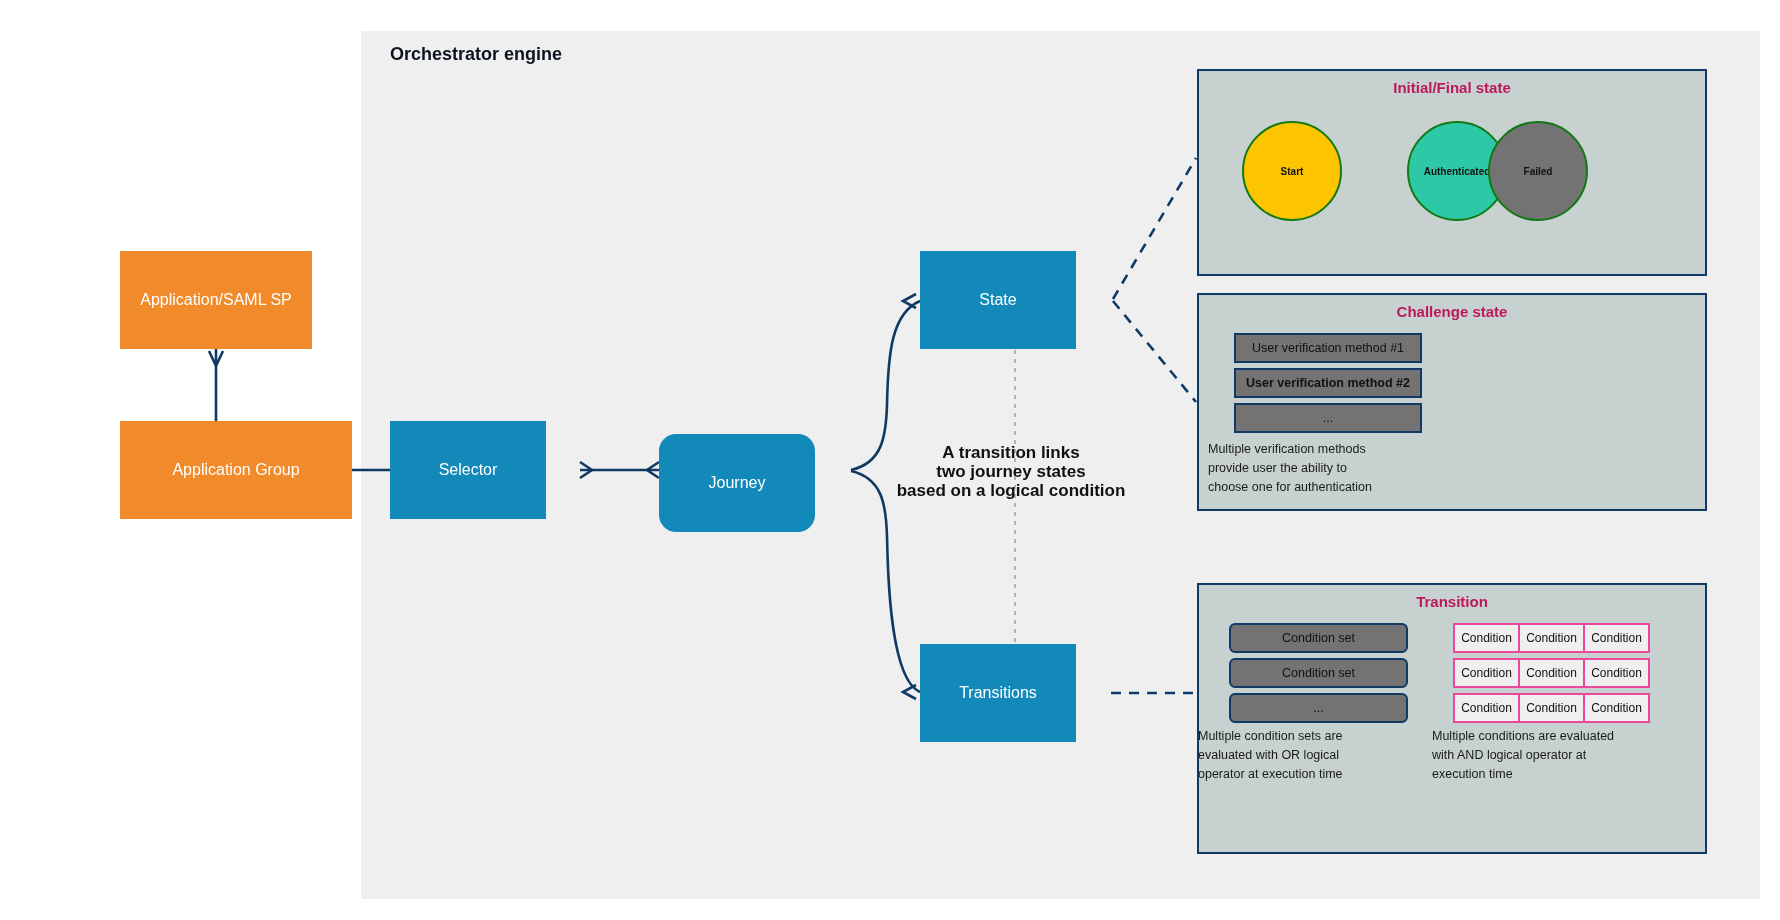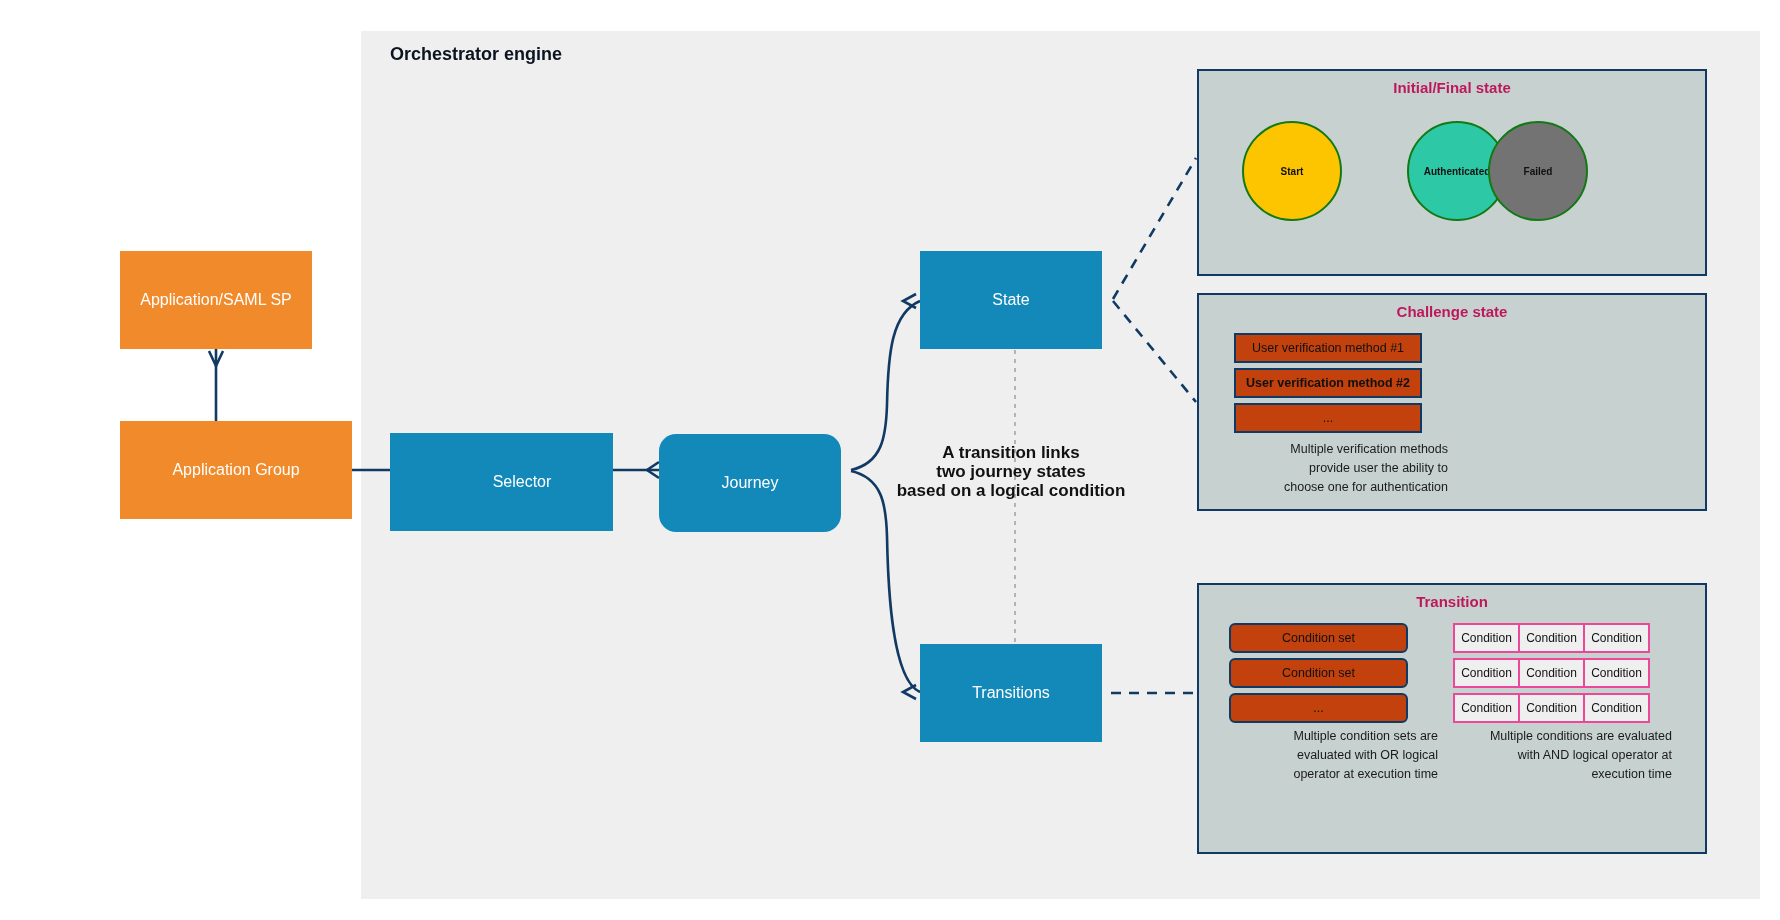--- a/index.html
+++ b/index.html
@@ -7,28 +7,28 @@
     position:relative;width:1780px;height:920px;background:#ffffff;overflow:hidden;
     font-family:"Liberation Sans",sans-serif;
   }
   #engine{
     position:absolute;left:361px;top:31px;width:1399px;height:868px;background:#efefef;
   }
   #engine-title{
     position:absolute;left:390px;top:44px;font-size:18px;font-weight:bold;color:#0c1420;
   }
   .node{
-    position:absolute;width:182px;height:98px;display:flex;align-items:center;justify-content:center;
+    position:absolute;width:156px;height:98px;display:flex;align-items:center;justify-content:center;
     color:#ffffff;font-size:16px;text-align:center;
   }
   .node.orange{background:#f08a2b;}
   .node.blue{background:#1389ba;}
   #node-app-saml{left:120px;top:251px;width:192px;}
   #node-app-group{left:120px;top:421px;width:232px;}
-  #node-selector{left:390px;top:433px;padding-left:41px;}
+  #node-selector{left:390px;top:421px;}
   #node-journey{left:659px;top:434px;border-radius:17px;}
   #node-state{left:920px;top:251px;}
   #node-transitions{left:920px;top:644px;}
   #annotation{
     position:absolute;left:861px;top:443px;width:300px;text-align:center;
     font-size:17px;font-weight:bold;color:#111111;line-height:19px;white-space:pre-line;
   }
   .panel{
     position:absolute;left:1197px;width:510px;background:#c7d2d0;border:2px solid #103a63;box-sizing:border-box;
   }
@@ -42,37 +42,37 @@
   .circle{
     position:absolute;top:52px;width:100px;height:100px;border-radius:50%;
     border:2px solid #147814;box-sizing:border-box;display:flex;align-items:center;justify-content:center;
     font-size:10px;font-weight:bold;color:#111111;text-align:center;
   }
   #circle-start{left:1242px;top:121px;background:#fdc500;}
   #circle-authenticated{left:1407px;top:121px;background:#2dc9a7;}
   #circle-failed{left:1488px;top:121px;background:#737373;}
   .circle{position:absolute;}
   .mini-box{
-    position:absolute;height:30px;background:#c2410c;border:2px solid #103a63;box-sizing:border-box;
+    position:absolute;height:30px;background:#737373;border:2px solid #103a63;box-sizing:border-box;
     display:flex;align-items:center;justify-content:center;font-size:12.5px;color:#111111;
   }
   .method{left:1234px;width:188px;}
   #method-1{top:333px;} #method-2{top:368px;font-weight:bold;} #method-3{top:403px;}
   .condset{left:1229px;width:179px;border-radius:6px;}
   #condset-1{top:623px;} #condset-2{top:658px;} #condset-3{top:693px;}
   .cond-row{position:absolute;left:1453px;width:197px;height:30px;display:flex;}
   #cond-row-1{top:623px;} #cond-row-2{top:658px;} #cond-row-3{top:693px;}
   .cond-cell{
     flex:1;background:#efefef;border:2px solid #ec4899;box-sizing:border-box;
     display:flex;align-items:center;justify-content:center;font-size:12px;color:#111111;
     margin-left:-2px;
   }
   .cond-cell:first-child{margin-left:0;}
   .caption{
-    position:absolute;text-align:right;font-size:12.5px;color:#1a1a1a;line-height:19px;white-space:pre-line;
+    position:absolute;text-align:left;font-size:12.5px;color:#1a1a1a;line-height:19px;white-space:pre-line;
   }
   #caption-challenge{left:1208px;top:440px;width:240px;}
   #caption-or{left:1198px;top:727px;width:240px;}
   #caption-and{left:1432px;top:727px;width:240px;}
   #wires{position:absolute;left:0;top:0;width:1780px;height:920px;pointer-events:none;}
 </style>
 </head>
 <body>
 
 <div id="canvas">

